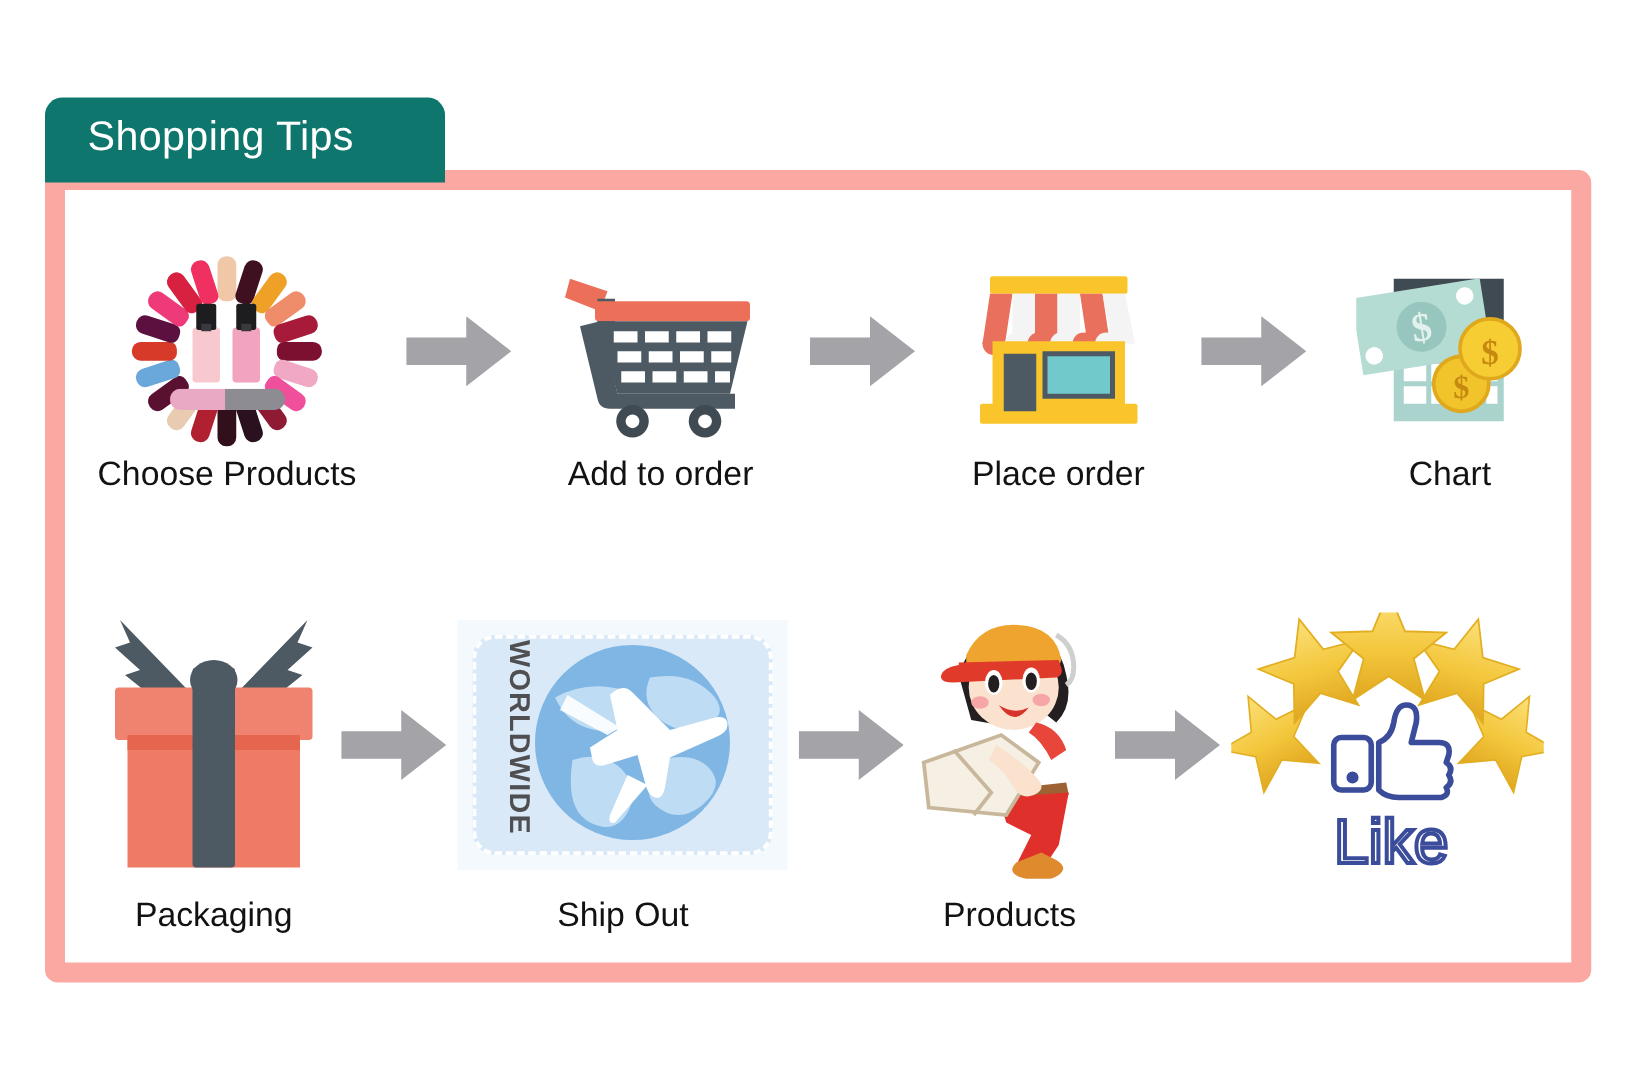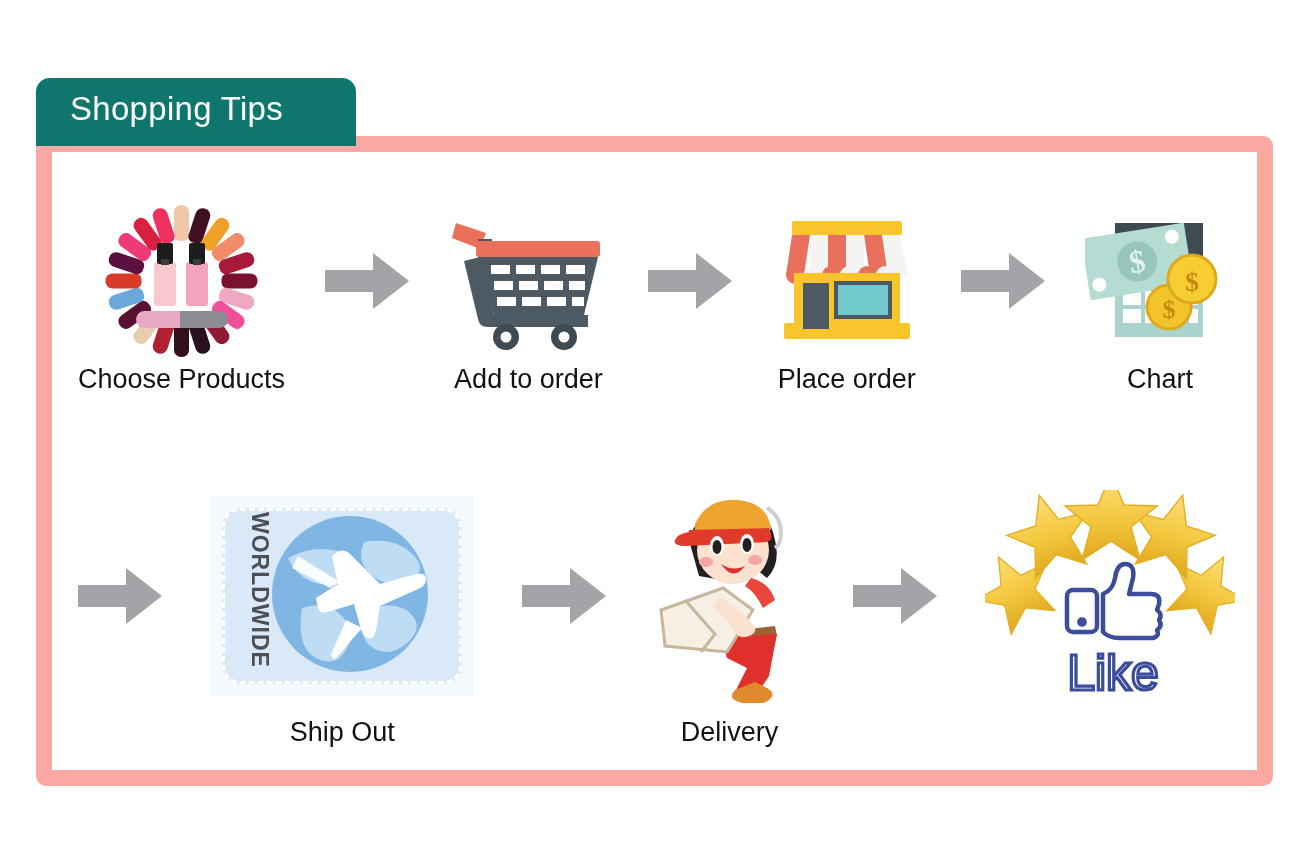--- a/index.html
+++ b/index.html
@@ -398,20 +398,34 @@
               <text x="107" y="80" font-family="'Liberation Serif', serif" font-size="28" font-weight="bold" fill="#C68A10" text-anchor="middle">$</text>
             </svg>
           </div>
           <div class="step-label">Chart</div>
         </div>
 
       </div>
 
       <div id="step-row-2" class="step-row">
 
+        <div class="step-cell">
+          <div class="step-art">
+            <svg class="gift-icon" viewBox="0 0 186 215">
+              <path d="M18 8 L80 72 L62 84 L22 52 L34 48 L14 30 L26 26 Z" fill="#4D5A63"></path>
+              <path d="M168 8 L106 72 L124 84 L164 52 L152 48 L172 30 L160 26 Z" fill="#4D5A63"></path>
+              <rect x="14" y="62" width="158" height="42" rx="3" fill="#EF8370"></rect>
+              <rect x="24" y="100" width="138" height="106" fill="#EF7B66"></rect>
+              <rect x="24" y="100" width="138" height="12" fill="#E5654F"></rect>
+              <rect x="76" y="46" width="34" height="160" rx="3" fill="#4D5A63"></rect>
+              <ellipse cx="93" cy="56" rx="19" ry="16" fill="#4D5A63"></ellipse>
+            </svg>
+          </div>
+          <div class="step-label">Packaging</div>
+        </div>
 
         <div class="arrow-cell">
           <svg class="arrow-glyph" width="84" height="56" viewBox="0 0 84 56">
             <path d="M0 17 H48 V0 L84 28 L48 56 V39 H0 Z" fill="#A3A3A8"></path>
           </svg>
         </div>
 
         <div class="step-cell">
           <div class="step-art">
             <div class="ship-stamp">
@@ -468,21 +482,21 @@
               <path d="M66 150 l56 -4 l-8 42 l-16 24 l-18 -8 l12 -24 l-20 -10 Z" fill="#E0302B"></path>
 
               <path d="M80 202 q-8 8 4 12 q18 6 30 -2 q8 -6 -2 -12 l-12 -6 Z" fill="#E08A2E"></path>
 
               <path d="M6 122 l62 -22 l30 22 l-26 42 l-62 -6 Z" fill="#F5EFE4" stroke="#C9B79B" stroke-width="3"></path>
               <path d="M30 112 l30 34 l-14 18" fill="none" stroke="#C9B79B" stroke-width="3"></path>
 
               <path d="M64 108 q22 14 34 28 q6 8 -4 12 q-10 4 -16 -6 q-8 -14 -20 -22 Z" fill="#FBE2CF"></path>
             </svg>
           </div>
-          <div class="step-label">Delivery</div>
+          <div class="step-label">Products</div>
         </div>
 
         <div class="arrow-cell">
           <svg class="arrow-glyph" width="84" height="56" viewBox="0 0 84 56">
             <path d="M0 17 H48 V0 L84 28 L48 56 V39 H0 Z" fill="#A3A3A8"></path>
           </svg>
         </div>
 
         <div class="step-cell">
           <div class="step-art">

